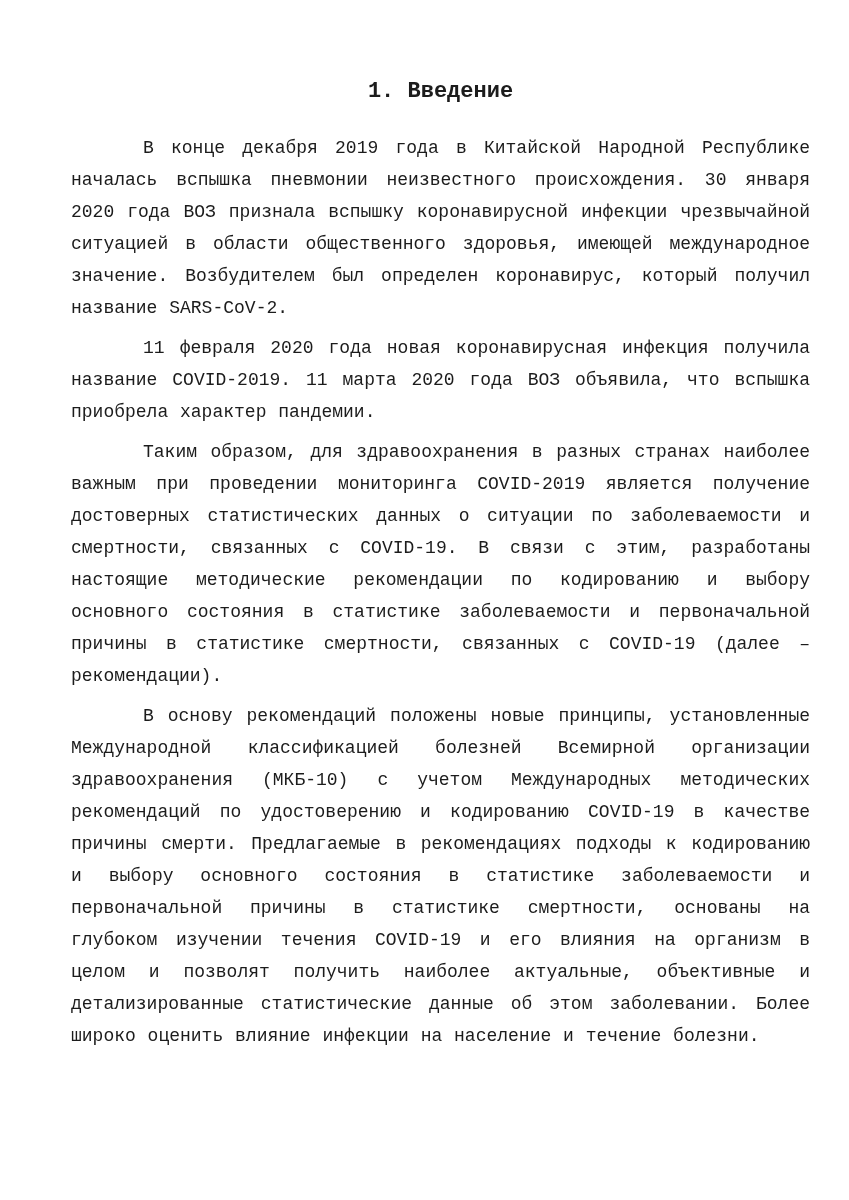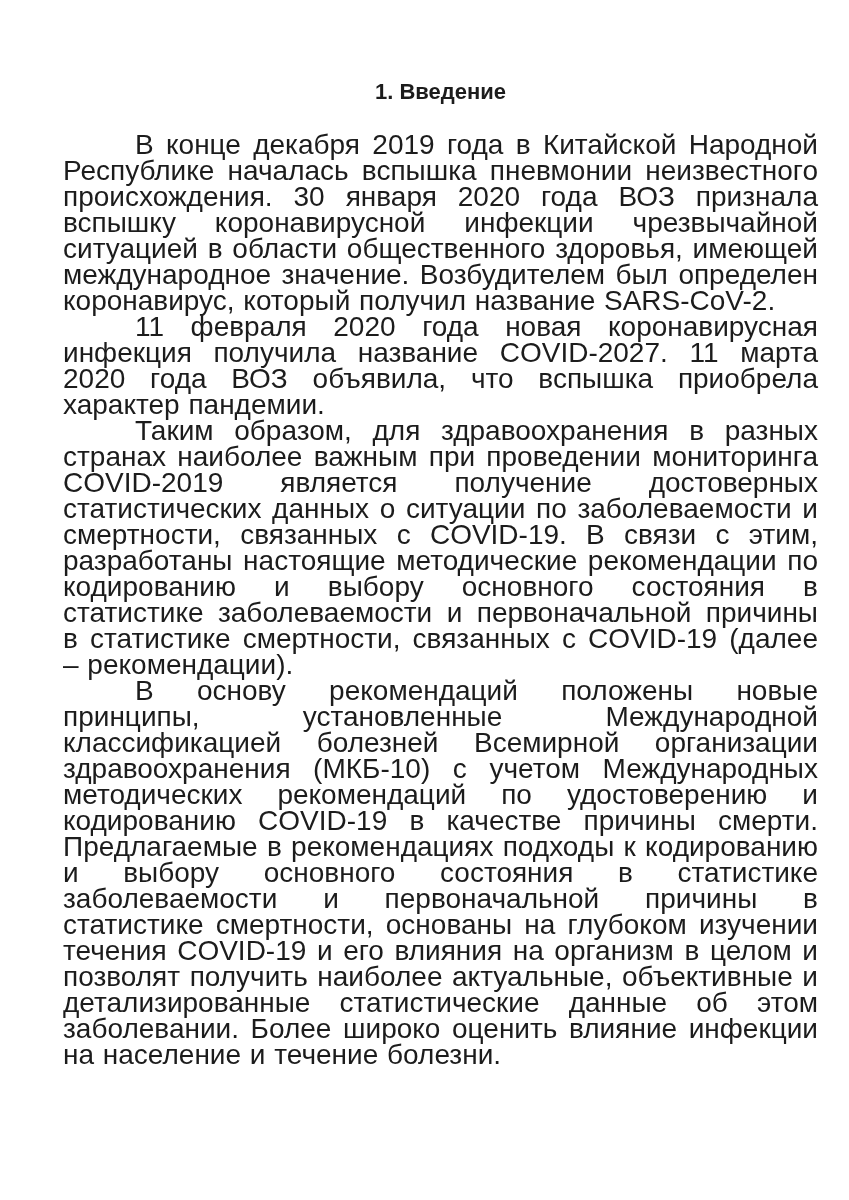--- a/index.html
+++ b/index.html
@@ -5,67 +5,67 @@
   html, body {
     margin: 0;
     padding: 0;
     background: #ffffff;
   }
   .page {
     position: relative;
     width: 849px;
     height: 1076px;
     background: #ffffff;
-    font-family: Liberation Sans, sans-serif;
+    font-family: Liberation Mono, monospace;
     color: #1c1c1c;
     overflow: hidden;
   }
   .content {
     position: absolute;
     left: 63px;
     top: 78px;
     width: 755px;
   }
   .heading {
     font-size: 22px;
     font-weight: bold;
     text-align: center;
     line-height: 28px;
     margin: 0 0 26px 0;
   }
   .heading-2 {
     margin: 34px 0 34px 0;
   }
   .body-par {
-    font-size: 28px;
-    line-height: 26px;
+    font-size: 18px;
+    line-height: 32px;
     text-align: justify;
     text-indent: 72px;
-    margin: 0;
+    margin: 8px;
     word-spacing: 1px;
   }
   .page-number {
     position: absolute;
     top: 1096px;
     right: 52px;
     font-size: 21px;
     line-height: 26px;
   }
 </style>
 </head>
 <body>
 
 <div class="page">
   <div class="content">
 
     <h1 class="heading">1. Введение</h1>
 
     <p class="body-par">В конце декабря 2019 года в Китайской Народной Республике началась вспышка пневмонии неизвестного происхождения. 30 января 2020 года ВОЗ признала вспышку коронавирусной инфекции чрезвычайной ситуацией в области общественного здоровья, имеющей международное значение. Возбудителем был определен коронавирус, который получил название SARS-CoV-2.</p>
 
-    <p class="body-par">11 февраля 2020 года новая коронавирусная инфекция получила название COVID-2027. 11 марта 2020 года ВОЗ объявила, что вспышка приобрела характер пандемии.</p>
+    <p class="body-par">11 февраля 2020 года новая коронавирусная инфекция получила название COVID-2019. 11 марта 2020 года ВОЗ объявила, что вспышка приобрела характер пандемии.</p>
 
     <p class="body-par">Таким образом, для здравоохранения в разных странах наиболее важным при проведении мониторинга COVID-2019 является получение достоверных статистических данных о ситуации по заболеваемости и смертности, связанных с COVID-19. В связи с этим, разработаны настоящие методические рекомендации по кодированию и выбору основного состояния в статистике заболеваемости и первоначальной причины в статистике смертности, связанных с COVID-19 (далее – рекомендации).</p>
 
     <p class="body-par">В основу рекомендаций положены новые принципы, установленные Международной классификацией болезней Всемирной организации здравоохранения (МКБ-10) с учетом Международных методических рекомендаций по удостоверению и кодированию COVID-19 в качестве причины смерти. Предлагаемые в рекомендациях подходы к кодированию и выбору основного состояния в статистике заболеваемости и первоначальной причины в статистике смертности, основаны на глубоком изучении течения COVID-19 и его влияния на организм в целом и позволят получить наиболее актуальные, объективные и детализированные статистические данные об этом заболевании. Более широко оценить влияние инфекции на население и течение болезни.</p>
 
 
 
 
   </div>
 

